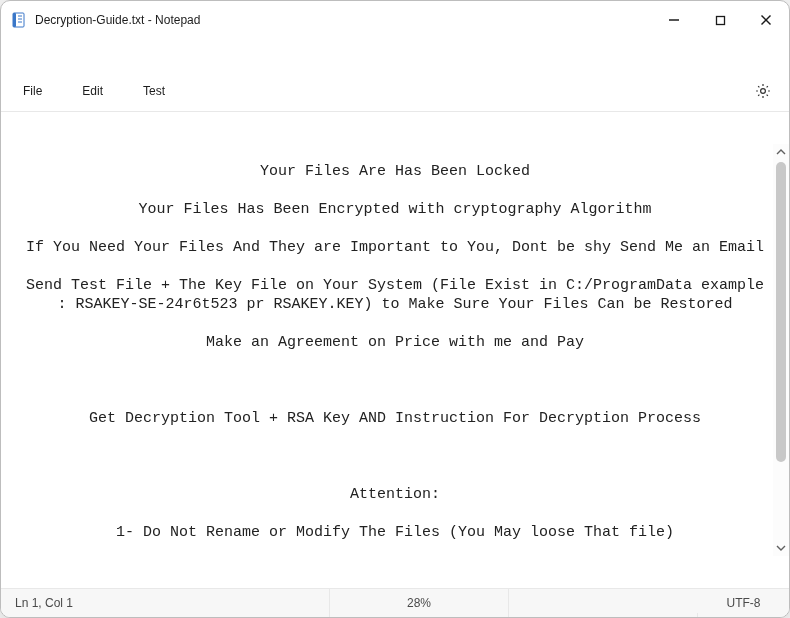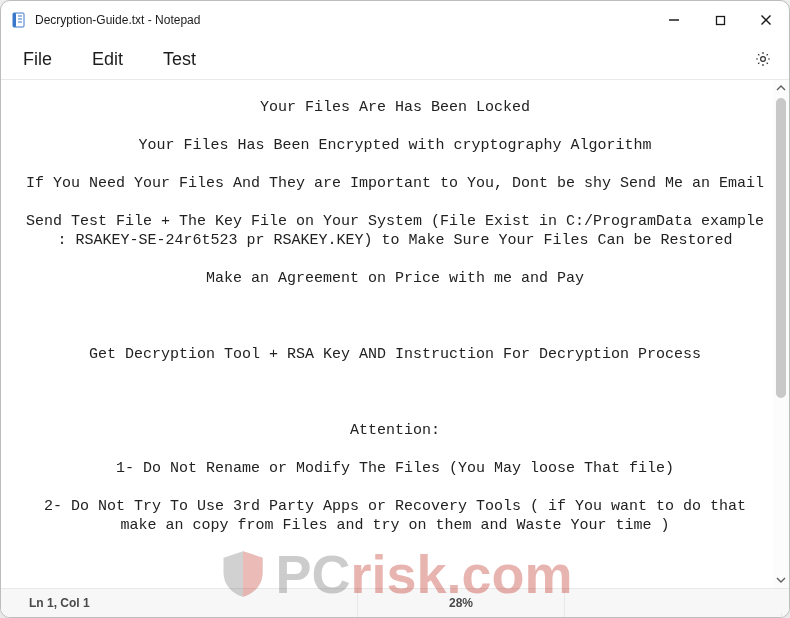--- a/index.html
+++ b/index.html
@@ -16,20 +16,21 @@
     height: 618px;
     background: #ffffff;
     box-sizing: border-box;
     border: 1px solid #bdbdbd;
     border-radius: 10px;
     display: flex;
     flex-direction: column;
     overflow: hidden;
     box-shadow: 0 4px 12px rgba(0,0,0,0.08);
     position: relative;
+    gap: 32px;
   }
   .titlebar {
     height: 38px;
     display: flex;
     align-items: center;
     padding: 0 0 0 10px;
     font-size: 12px;
     color: #1c1c1c;
     border-bottom: 0;
   }
@@ -48,21 +49,21 @@
     display: flex;
     align-items: center;
     justify-content: center;
     color: #1b1b1b;
   }
   .menubar {
     height: 40px;
     display: flex;
     align-items: center;
     padding: 0 8px;
-    font-size: 18px;
+    font-size: 12px;
     color: #1c1c1c;
     border-bottom: 1px solid #e8e8e8;
   }
   .menubar .menu-item {
     padding: 6px 14px;
     margin-right: 12px;
     border-radius: 4px;
   }
   .menubar .menu-spacer { flex: 1; }
   .menubar .gear {
@@ -122,26 +123,25 @@
   .statusbar {
     height: 28px;
     border-top: 1px solid #e8e8e8;
     display: flex;
     align-items: center;
     font-size: 12px;
     color: #4a4a4a;
     background: #f7f7f7;
   }
   .statusbar .cell {
-    padding: 0 28px;
+    padding: 0 14px;
     height: 100%;
     display:flex;
     align-items:center;
     border-right: 1px solid #e8e8e8;
-    font-weight: bold;
   }
   .statusbar .cell.first { flex: 0 0 300px; border-right:1px solid #e8e8e8;}
   .statusbar .cell.zoom { flex: 0 0 150px; justify-content:center;}
   .statusbar .cell.eol { flex: 0 0 160px; justify-content:center;margin-top:47px;}
   .statusbar .cell.enc { flex: 1; border-right:0; justify-content:center;}
   .watermark {
     position:absolute;
     left:0; right:0;
     bottom:12px;
     pointer-events:none;
@@ -249,24 +249,14 @@
     </div>
   </div>
 
   <div class="statusbar">
     <div class="cell first">Ln 1, Col 1</div>
     <div class="cell zoom">28%</div>
     <div class="cell eol">Windows (CRLF)</div>
     <div class="cell enc">UTF-8</div>
   </div>
 
-  <div class="watermark">
-    <span class="wm-shield">
-      <svg viewBox="0 0 64 64" width="52" height="52">
-        <path d="M32 4 L56 12 V30 C56 46 45 56 32 60 C19 56 8 46 8 30 V12 Z" fill="#6f6f6f"></path>
-        <path d="M32 4 L56 12 V30 C56 46 45 56 32 60 V4 Z" fill="#c02a1d"></path>
-      </svg>
-    </span>
-    <span class="wm-text-a">PC</span>
-      <span class="wm-text-b">risk.com</span>
-  </div>
 
 </div>
 
 </body></html>

